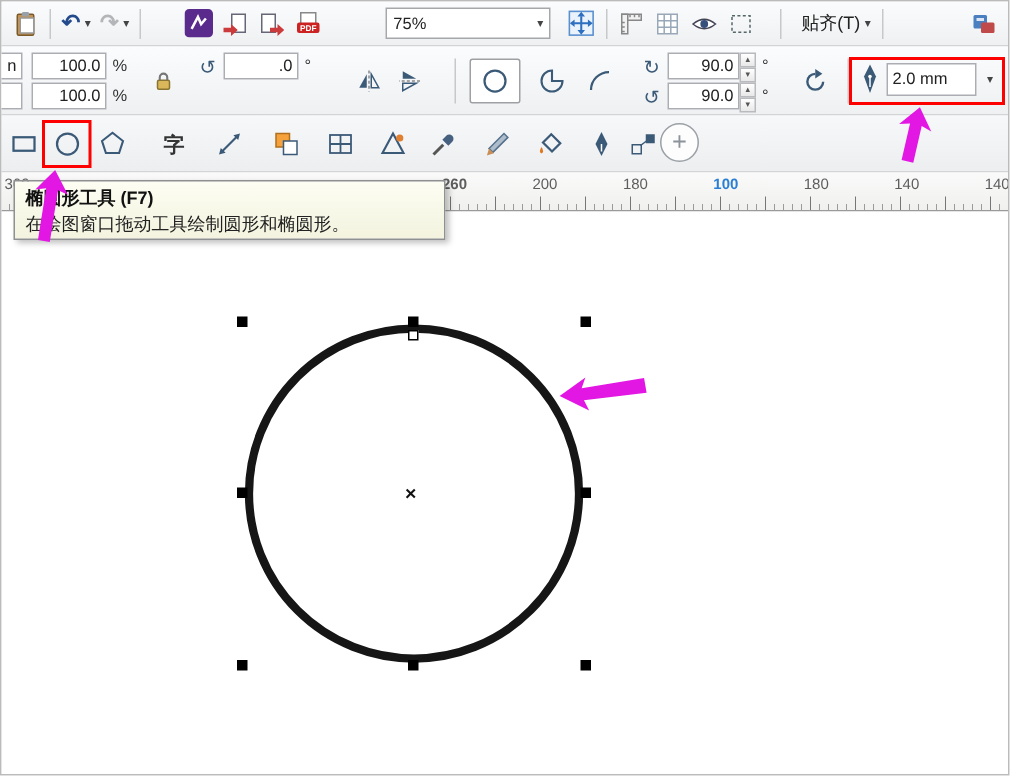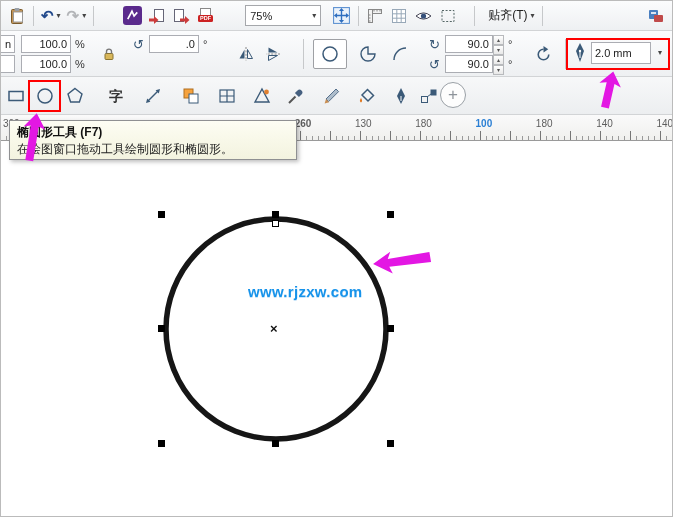--- a/index.html
+++ b/index.html
@@ -109,21 +109,21 @@
     </button>
     <button class="tbtn">
       <span>
         <svg width="19" height="18" viewBox="0 0 19 18">
             <rect x="4.5" y="1.5" width="10" height="13" fill="#fff" stroke="#888"></rect>
             <rect x="2" y="8" width="15" height="7" rx="1.5" fill="#cc2222"></rect>
             <text x="9.5" y="13.4" font-size="5.5" fill="#fff" text-anchor="middle" font-weight="bold">PDF</text>
           </svg>
       </span>
     </button>
-    <div class="combo" style="margin-left:27px;width:76px;justify-content:space-between">
+    <div class="combo" style="margin-left:39px;width:110px;justify-content:space-between">
       <span>75%</span>
       <span class="dd">▾</span>
     </div>
     <button class="tbtn" style="margin-left:8px">
       <span>
         <svg width="19" height="19" viewBox="0 0 18 18">
             <rect x="1.5" y="1.5" width="15" height="15" fill="#eaf2fb" stroke="#5a8fd0"></rect>
             <path d="M9 4.5 v9 M4.5 9 h9" stroke="#2f6fc0" stroke-width="1.3"></path>
             <path d="M9 1.8 l2.4 3 h-4.8 Z M9 16.2 l2.4 -3 h-4.8 Z M1.8 9 l3 -2.4 v4.8 Z M16.2 9 l-3 -2.4 v4.8 Z" fill="#2f6fc0"></path>
           </svg>
@@ -386,21 +386,21 @@
       <span>+</span>
     </div>
   </div>
 
   <div class="ruler">
     <div class="ticks-minor"></div>
     <div class="ticks-major"></div>
     <div class="labels">
         <span class="rlabel first" style="left: 2px;">360</span>
         <span class="rlabel" style="left: 302px; font-weight: bold;">260</span>
-        <span class="rlabel" style="left: 362.3px;">130</span>
+        <span class="rlabel" style="left: 362.3px;">200</span>
         <span class="rlabel" style="left: 422.6px;">180</span>
         <span class="rlabel hl" style="left: 482.9px;">100</span>
         <span class="rlabel" style="left: 543.2px;">180</span>
         <span class="rlabel" style="left: 603.5px;">140</span>
         <span class="rlabel" style="left: 663.8px; text-align: center;">140</span>
       </div>
   </div>
 
   <div class="canvas">
     <svg width="673" height="377" viewBox="0 0 673 377" style="position:absolute;left:0;top:0">
@@ -412,21 +412,20 @@
     <div class="handle" style="left:386px;top:70px"></div>
     <div class="handle" style="left:157px;top:184px"></div>
     <div class="handle" style="left:386px;top:184px"></div>
     <div class="handle" style="left:157px;top:299px"></div>
     <div class="handle" style="left:271px;top:299px"></div>
     <div class="handle" style="left:386px;top:299px"></div>
 
     <div class="gnode" style="left:271px;top:79px"></div>
 
     <div class="center-mark">×</div>
-    <div class="watermark">www.rjzxw.com</div>
   </div>
 
   <div class="tooltip">
     <div class="tt-title">椭圆形工具 (F7)</div>
     <div class="tt-body">在绘图窗口拖动工具绘制圆形和椭圆形。</div>
   </div>
 
   <div class="redbox" style="left:27px;top:79px;width:33px;height:32px"></div>
   <div class="redbox" style="left:565px;top:37px;width:104px;height:32px"></div>
 

